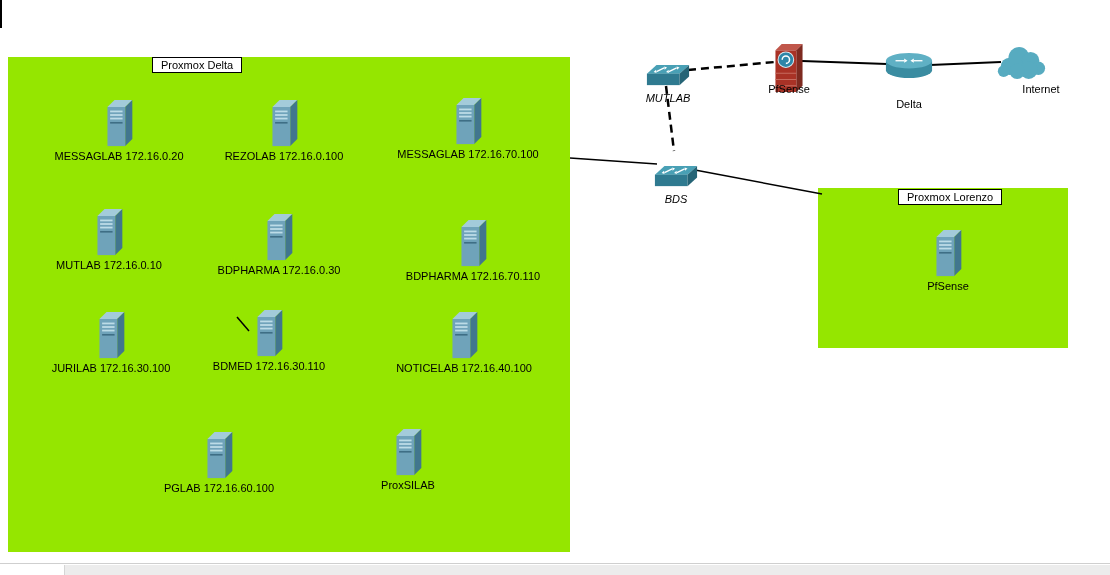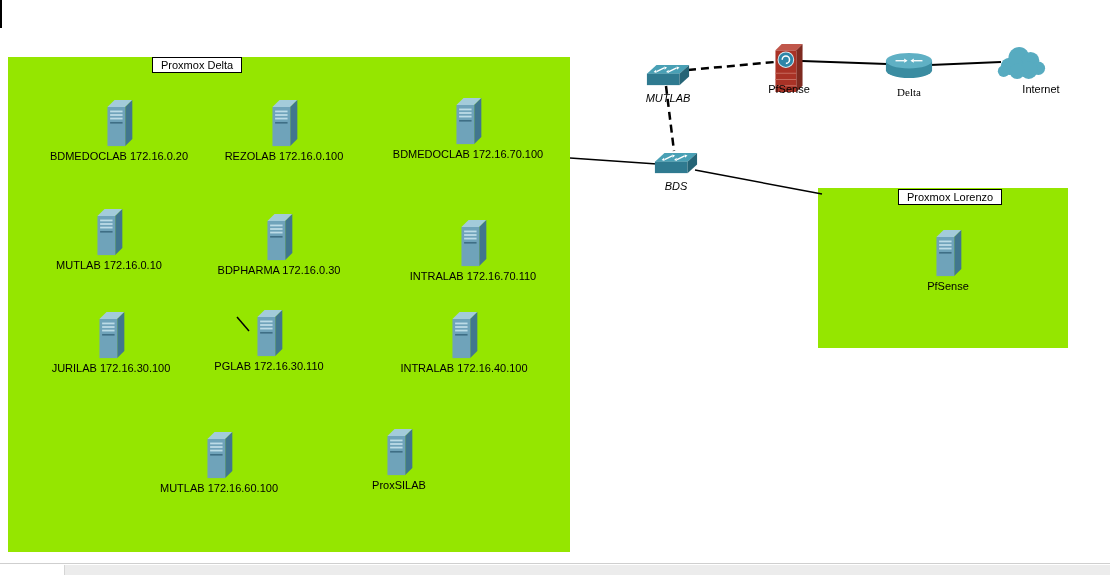--- a/index.html
+++ b/index.html
@@ -23,21 +23,21 @@
   .icon-server{width:32px;height:50px;}
   .switch .icon{width:46px;height:29px;}
   .router .icon{width:50px;height:29px;}
   .cloud  .icon{width:54px;height:35px;}
   .firewall .icon{width:36px;height:50px;}
   .nlabel{
     position:absolute;left:50%;transform:translateX(-50%);
     top:52px;white-space:nowrap;text-align:center;
   }
   .switch  .nlabel{top:30px;font-style:italic;}
-  .router  .nlabel{top:34px;font-family:Liberation Serif, serif;}
+  .router  .nlabel{top:46px;}
   .cloud   .nlabel{top:38px;margin-left:20px;}
   .firewall .nlabel{top:41px;}
   .edge-artifact{position:absolute;left:0;top:0;width:2px;height:28px;background:#000;z-index:6;}
   .hscroll{
     position:absolute;left:0;right:0;bottom:0;height:11px;
     background:#ffffff;border-top:1px solid #cfcfcf;z-index:6;
   }
   .hscroll-thumb{
     position:absolute;left:64px;right:0;top:1px;bottom:0;
     background:#ececec;border-left:1px solid #d5d5d5;
@@ -114,77 +114,77 @@
     <line x1="666" y1="86" x2="674" y2="151" stroke-width="2.5" stroke-dasharray="8 5"></line>
     <line x1="570" y1="158" x2="657" y2="164" stroke-width="1.5"></line>
     <line x1="695" y1="170" x2="822" y2="194" stroke-width="1.5"></line>
     <line x1="237" y1="317" x2="249" y2="331" stroke-width="1.5"></line>
   </svg>
 
   <div class="node server" style="left:103px;top:98px">
     <svg class="icon icon-server" viewBox="0 0 36 56">
         <use href="#sym-server"></use>
       </svg>
-    <div class="nlabel">BDMEDOCLAB 172.16.0.20</div>
+    <div class="nlabel">MESSAGLAB 172.16.0.20</div>
   </div>
   <div class="node server" style="left:268px;top:98px">
     <svg class="icon icon-server" viewBox="0 0 36 56">
         <use href="#sym-server"></use>
       </svg>
     <div class="nlabel">REZOLAB 172.16.0.100</div>
   </div>
   <div class="node server" style="left:452px;top:96px">
     <svg class="icon icon-server" viewBox="0 0 36 56">
         <use href="#sym-server"></use>
       </svg>
-    <div class="nlabel">BDMEDOCLAB 172.16.70.100</div>
+    <div class="nlabel">MESSAGLAB 172.16.70.100</div>
   </div>
   <div class="node server" style="left:93px;top:207px">
     <svg class="icon icon-server" viewBox="0 0 36 56">
         <use href="#sym-server"></use>
       </svg>
     <div class="nlabel">MUTLAB 172.16.0.10</div>
   </div>
   <div class="node server" style="left:263px;top:212px">
     <svg class="icon icon-server" viewBox="0 0 36 56">
         <use href="#sym-server"></use>
       </svg>
     <div class="nlabel">BDPHARMA 172.16.0.30</div>
   </div>
   <div class="node server" style="left:457px;top:218px">
     <svg class="icon icon-server" viewBox="0 0 36 56">
         <use href="#sym-server"></use>
       </svg>
-    <div class="nlabel">INTRALAB 172.16.70.110</div>
+    <div class="nlabel">BDPHARMA 172.16.70.110</div>
   </div>
   <div class="node server" style="left:95px;top:310px">
     <svg class="icon icon-server" viewBox="0 0 36 56">
         <use href="#sym-server"></use>
       </svg>
     <div class="nlabel">JURILAB 172.16.30.100</div>
   </div>
   <div class="node server" style="left:253px;top:308px">
     <svg class="icon icon-server" viewBox="0 0 36 56">
         <use href="#sym-server"></use>
       </svg>
-    <div class="nlabel">PGLAB 172.16.30.110</div>
+    <div class="nlabel">BDMED 172.16.30.110</div>
   </div>
   <div class="node server" style="left:448px;top:310px">
     <svg class="icon icon-server" viewBox="0 0 36 56">
         <use href="#sym-server"></use>
       </svg>
-    <div class="nlabel">INTRALAB 172.16.40.100</div>
+    <div class="nlabel">NOTICELAB 172.16.40.100</div>
   </div>
   <div class="node server" style="left:203px;top:430px">
     <svg class="icon icon-server" viewBox="0 0 36 56">
         <use href="#sym-server"></use>
       </svg>
-    <div class="nlabel">MUTLAB 172.16.60.100</div>
-  </div>
-  <div class="node server" style="left:383px;top:427px">
+    <div class="nlabel">PGLAB 172.16.60.100</div>
+  </div>
+  <div class="node server" style="left:392px;top:427px">
     <svg class="icon icon-server" viewBox="0 0 36 56">
         <use href="#sym-server"></use>
       </svg>
     <div class="nlabel">ProxSILAB</div>
   </div>
 
   <div class="node server" style="left:932px;top:228px">
     <svg class="icon icon-server" viewBox="0 0 36 56">
         <use href="#sym-server"></use>
       </svg>
@@ -208,21 +208,21 @@
         <use href="#sym-router"></use>
       </svg>
     <div class="nlabel">Delta</div>
   </div>
   <div class="node cloud" style="left:994px;top:45px">
     <svg class="icon" viewBox="0 0 56 36">
         <use href="#sym-cloud"></use>
       </svg>
     <div class="nlabel">Internet</div>
   </div>
-  <div class="node switch" style="left:653px;top:150px">
+  <div class="node switch" style="left:653px;top:163px">
     <svg class="icon" viewBox="0 0 48 30">
         <use href="#sym-switch"></use>
       </svg>
     <div class="nlabel">BDS</div>
   </div>
 
   <div class="edge-artifact"></div>
   <div class="hscroll">
     <div class="hscroll-thumb"></div>
   </div>

